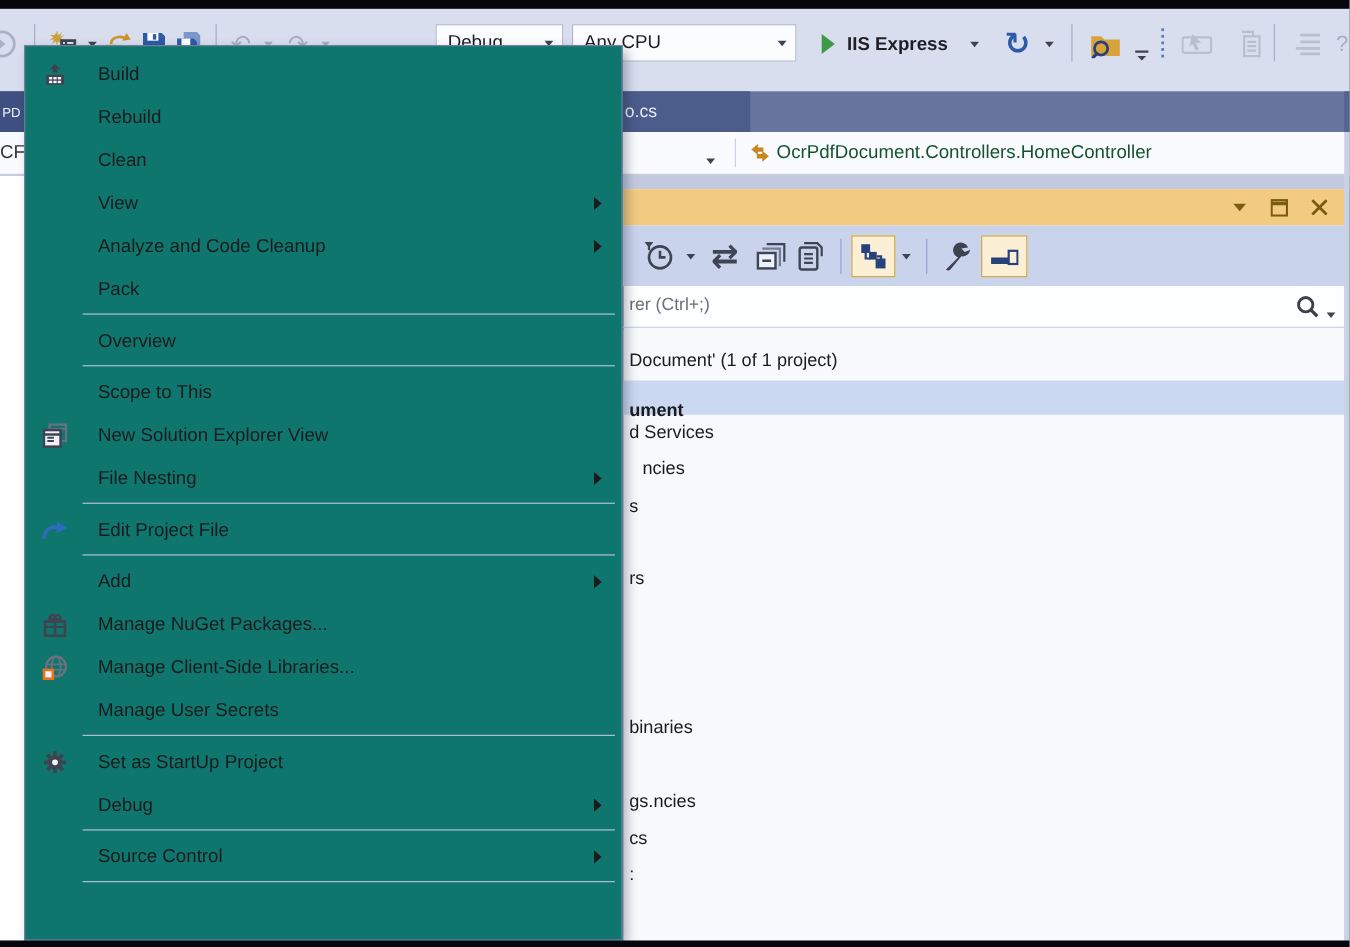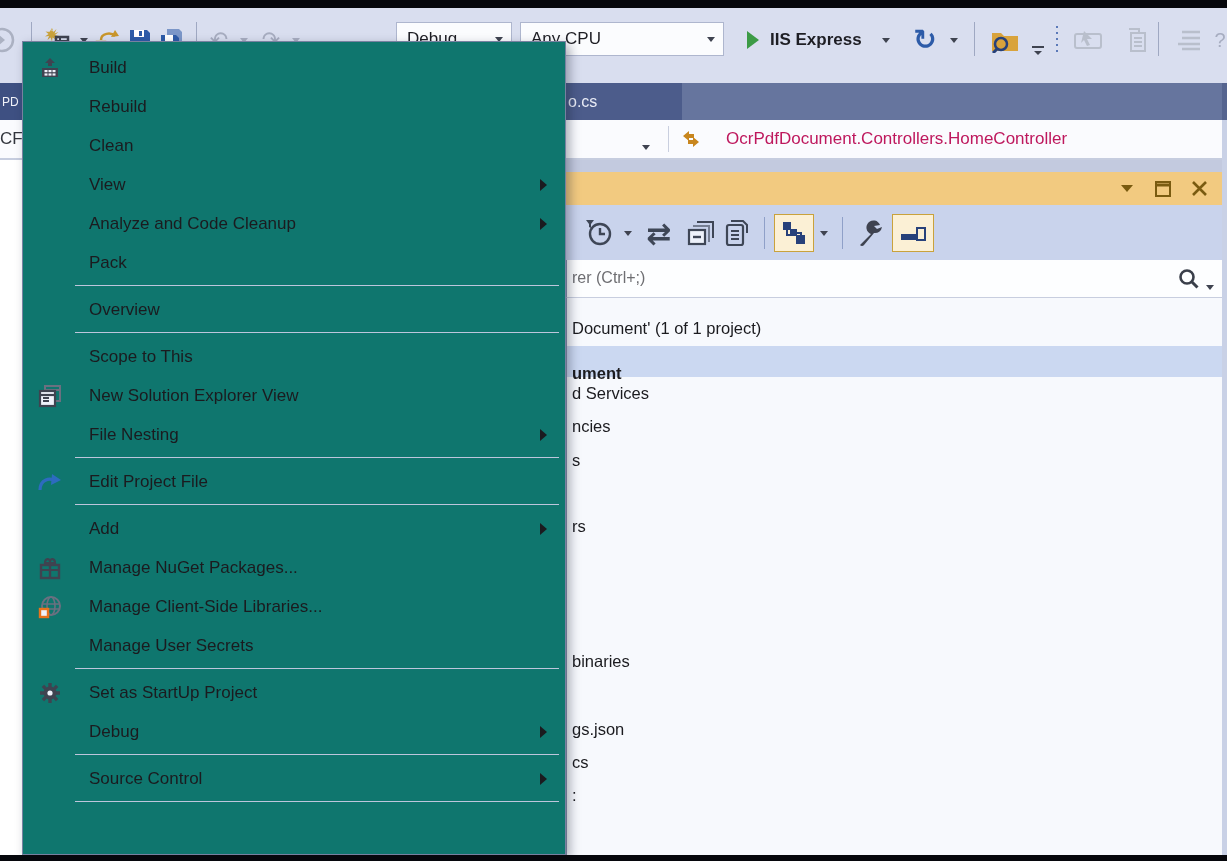--- a/index.html
+++ b/index.html
@@ -26,21 +26,21 @@
         background:radial-gradient(#5B79B8 1.2px, transparent 1.3px);background-size:6px 6px;}
   
   .tabband{left:0;top:83px;width:1227px;height:37px;background:#66759E;}
   .tab-left{left:0;top:83px;width:22px;height:37px;background:#3E5082;color:#F0F2F8;
             font-size:12px;display:flex;align-items:center;padding-left:2px;}
   .tab-doc{left:540px;top:83px;width:142px;height:37px;background:#4C5C8B;color:#E9ECF6;
            font-size:16px;display:flex;align-items:center;padding-left:28px;box-sizing:border-box;}
   
   .navbar{left:0;top:120px;width:1227px;height:38px;background:#FAFBFE;border-bottom:2px solid #C6CDDF;box-sizing:content-box;}
   .nav-frag{left:0;top:129px;font-size:17px;color:#33363E;}
-  .nav-type{left:706px;top:129px;font-size:17px;color:#be185d;margin-left:20px;}
+  .nav-type{left:706px;top:129px;font-size:17px;color:#14532d;}
   
   .left-white{left:0;top:160px;width:566px;height:695px;background:#FFFFFF;}
   
   .panel-gap{left:566px;top:160px;width:661px;height:12px;background:#C3CADF;}
   .panel{left:566px;top:172px;width:656px;height:683px;background:#F7F9FD;border-left:1px solid #8A93AE;box-sizing:border-box;}
   .panel-title{left:566px;top:172px;width:656px;height:33px;background:#F2CA80;}
   .pt-btn{position:absolute;top:0;height:33px;width:30px;display:flex;align-items:center;justify-content:center;color:#7A5B10;}
   .panel-tb{left:566px;top:205px;width:656px;height:55px;background:#C9D3EC;}
   .ptb-ic{position:absolute;top:14px;height:28px;display:flex;align-items:center;justify-content:center;color:#3E4656;}
   .ptb-sep{position:absolute;top:12px;height:32px;width:1px;background:#8FA0C8;}
@@ -296,25 +296,25 @@
       </svg>
   </div>
   <div class="abs" style="left:1206px;top:276px;"><span class="caret"></span></div>
 
   <div class="abs tree">
     <div class="trow" style="top:19px;">Document' (1 of 1 project)</div>
     <div class="tsel">
       <div class="trow" style="padding:18px 0 0 5px;">ument</div>
     </div>
     <div class="trow" style="top:84px;">d Services</div>
-    <div class="trow" style="top:117px;">ncies</div>
+    <div class="trow" style="top:117px;margin-left:12px;">ncies</div>
     <div class="trow" style="top:151px;">s</div>
     <div class="trow" style="top:217px;">rs</div>
     <div class="trow" style="top:352px;">binaries</div>
-    <div class="trow" style="top:420px;">gs.json</div>
+    <div class="trow" style="top:420px;">gs.ncies</div>
     <div class="trow" style="top:453px;">cs</div>
     <div class="trow" style="top:486px;">:</div>
   </div>
   <div class="abs edge-right"></div>
 
   <div class="abs menu">
 
     <div class="mi">
       <span class="mi-ic">
         <svg width="22" height="22">

